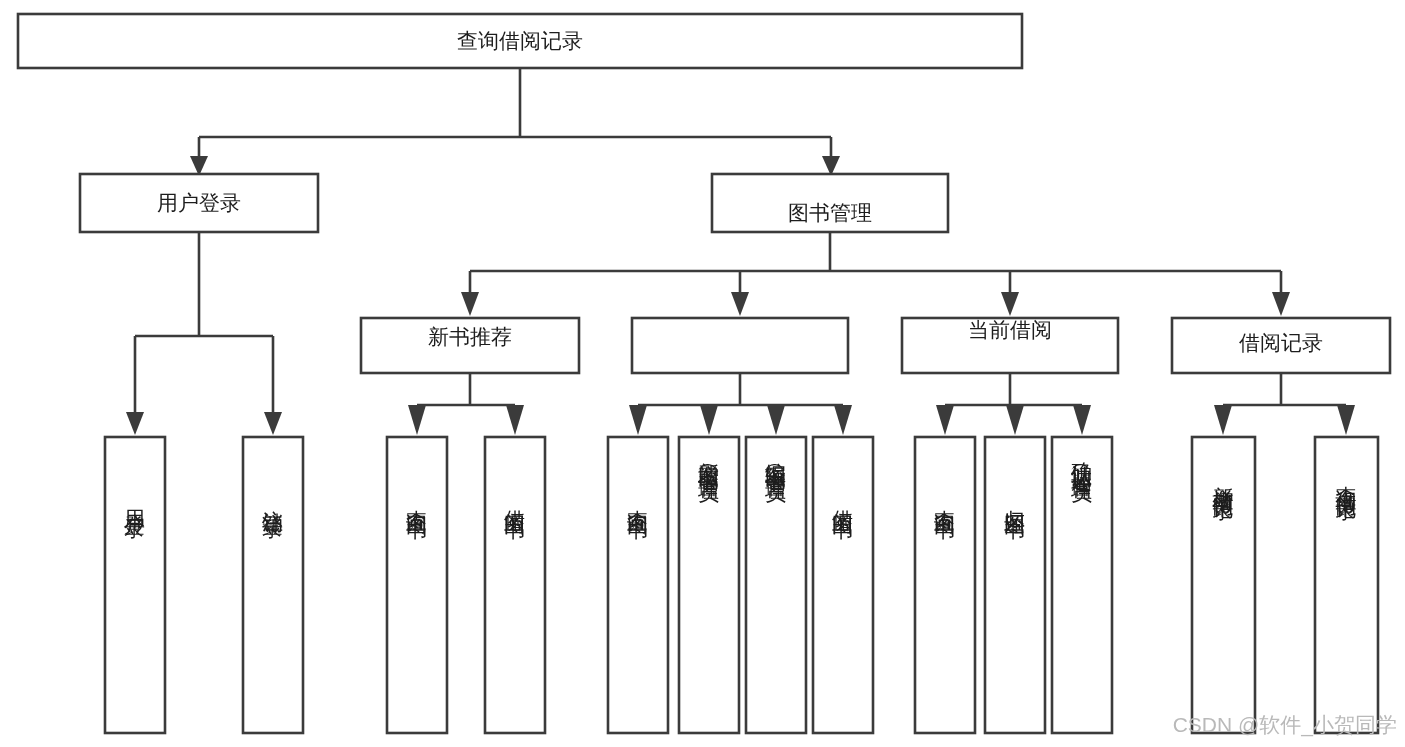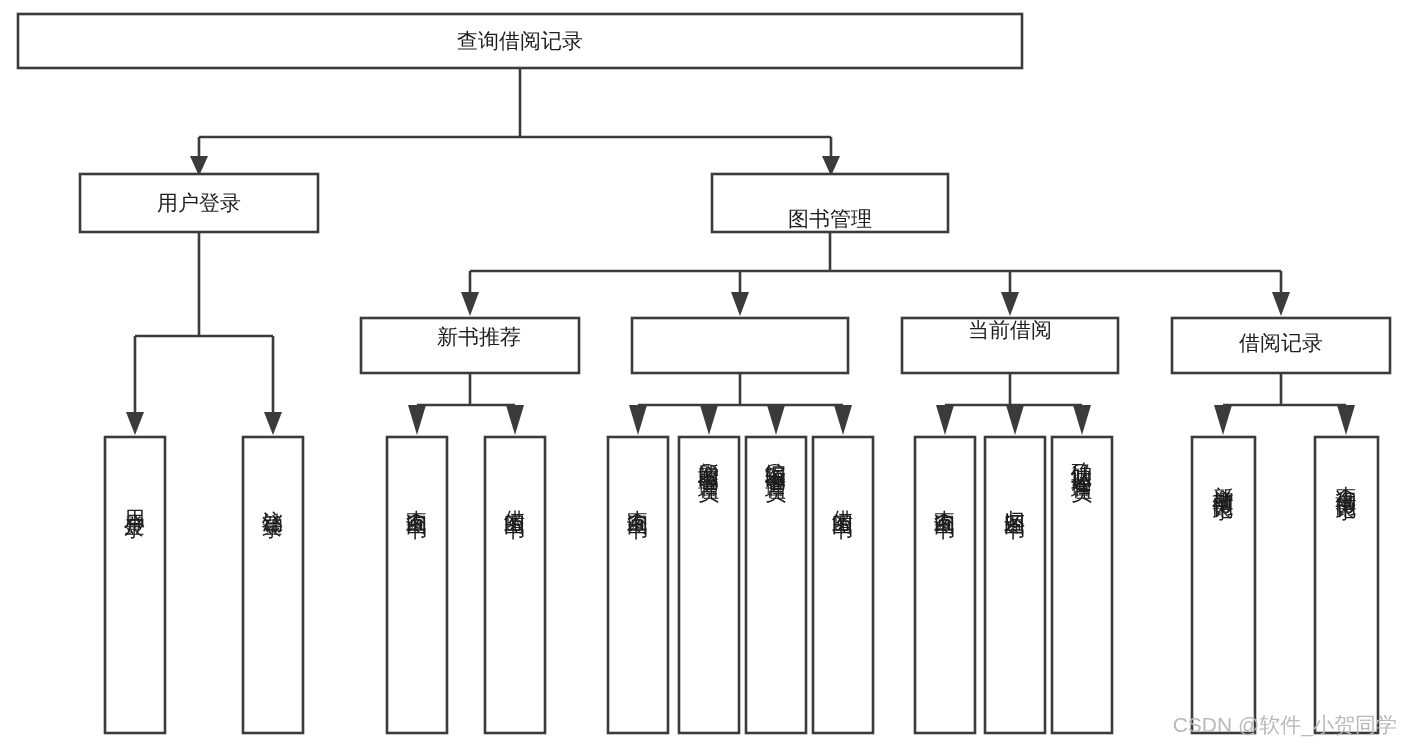--- a/index.html
+++ b/index.html
@@ -155,25 +155,25 @@
   </svg>
 
   <div class="hlabel-wrap" style="left:18px; top:14px; width:1004px; height:54px;">
     <span class="hlabel-text">查询借阅记录</span>
   </div>
 
   <div class="hlabel-wrap" style="left:80px; top:174px; width:238px; height:58px;">
     <span class="hlabel-text">用户登录</span>
   </div>
 
-  <div class="hlabel-wrap" style="left:712px; top:190px; width:236px; height:58px;">
+  <div class="hlabel-wrap" style="left:712px; top:184px; width:236px; height:58px;">
     <span class="hlabel-text">图书管理</span>
   </div>
 
-  <div class="hlabel-wrap" style="left:370px; top:318px; width:218px; height:37px;">
+  <div class="hlabel-wrap" style="left:361px; top:318px; width:218px; height:37px;">
     <span class="hlabel-text">新书推荐</span>
   </div>
 
 
   <div class="hlabel-wrap" style="left:902px; top:302px; width:216px; height:55px;">
     <span class="hlabel-text">当前借阅</span>
   </div>
 
   <div class="hlabel-wrap" style="left:1172px; top:318px; width:218px; height:50px;">
     <span class="hlabel-text">借阅记录</span>

